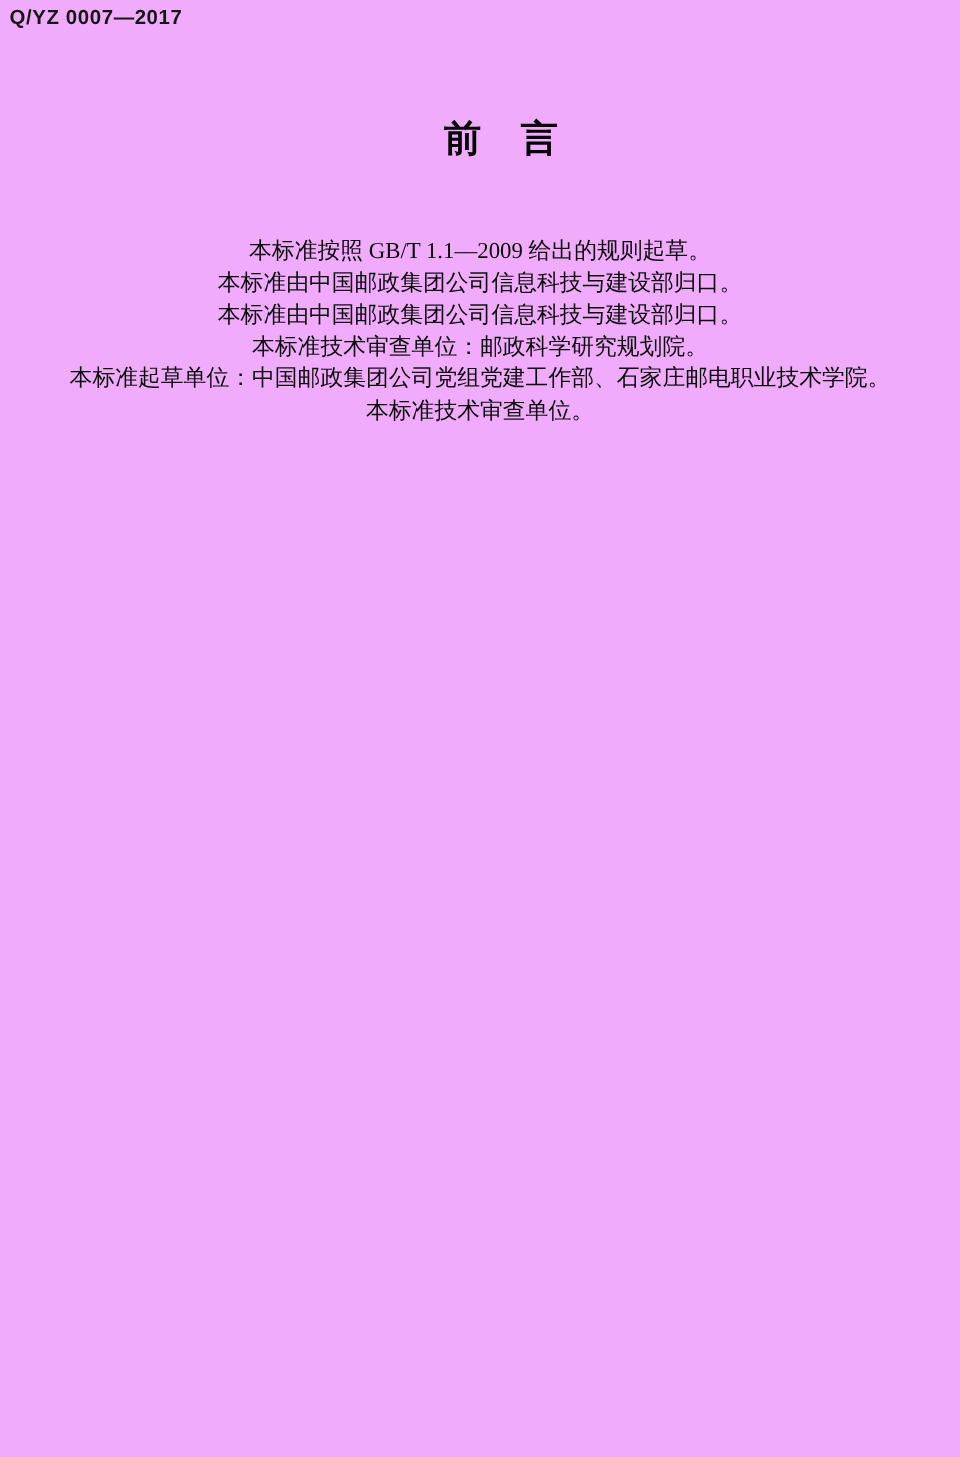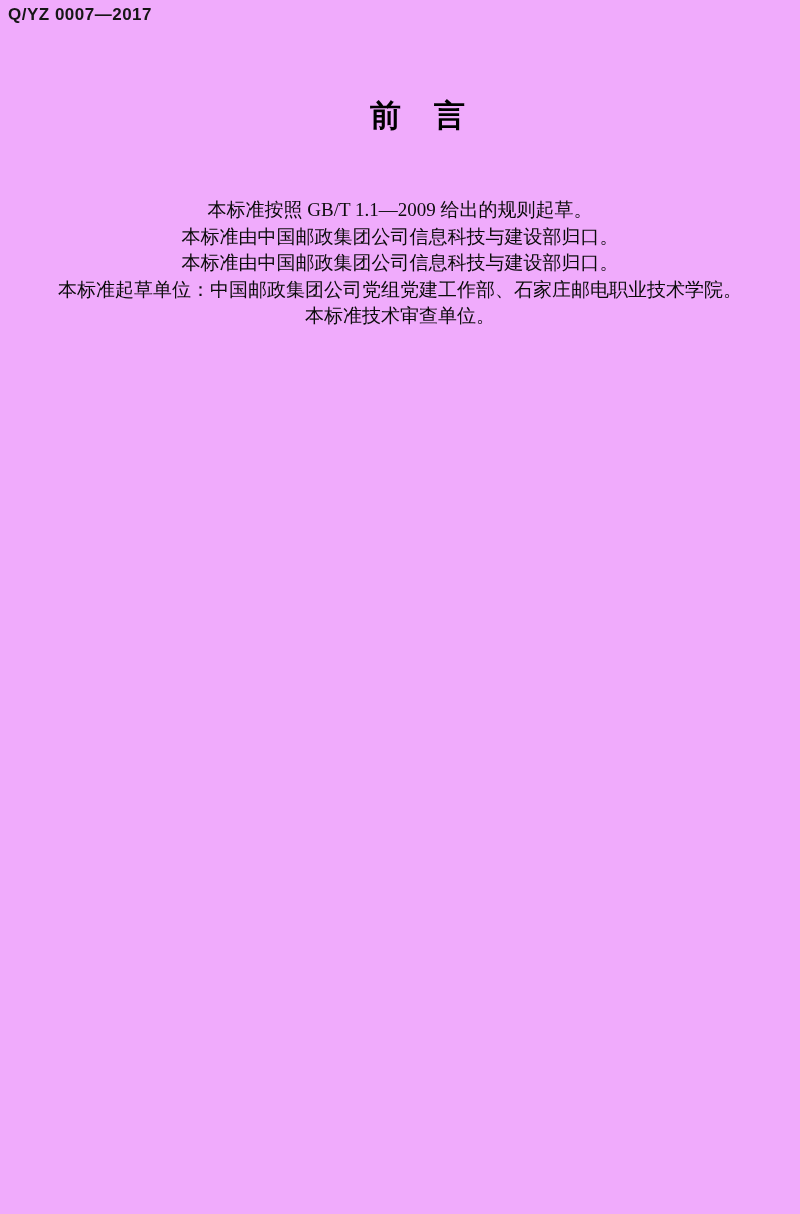--- a/index.html
+++ b/index.html
@@ -73,19 +73,20 @@
 <div class="page">
 
   <div class="header-standard-number">Q/YZ 0007—2017</div>
 
   <h1 class="doc-title">前　言</h1>
 
   <div class="foreword-body">
     <p>本标准按照 GB/T 1.1—2009 给出的规则起草。</p>
     <p>本标准由中国邮政集团公司信息科技与建设部归口。</p>
     <p>本标准由中国邮政集团公司信息科技与建设部归口。</p>
+    <p>本标准技术审查单位：邮政科学研究规划院。</p>
     <p>本标准起草单位：中国邮政集团公司党组党建工作部、石家庄邮电职业技术学院。</p>
     <p>本标准技术审查单位。</p>
   </div>
 
   <div class="page-number">II</div>
 
 </div>
 
 </body></html>

